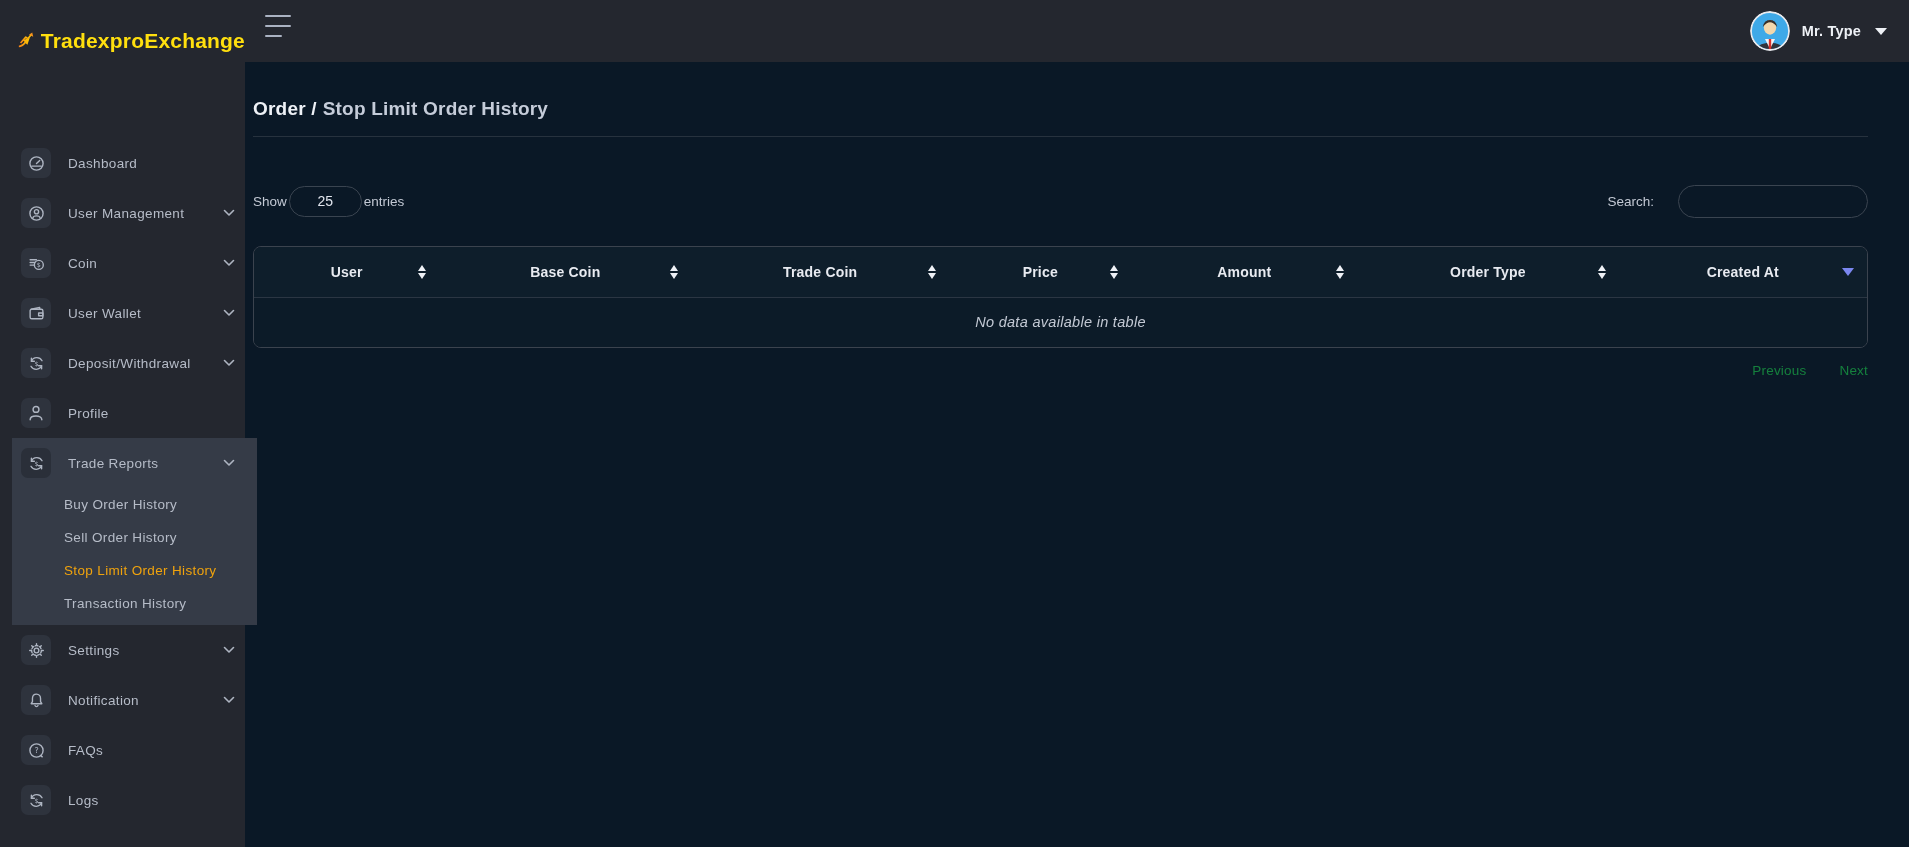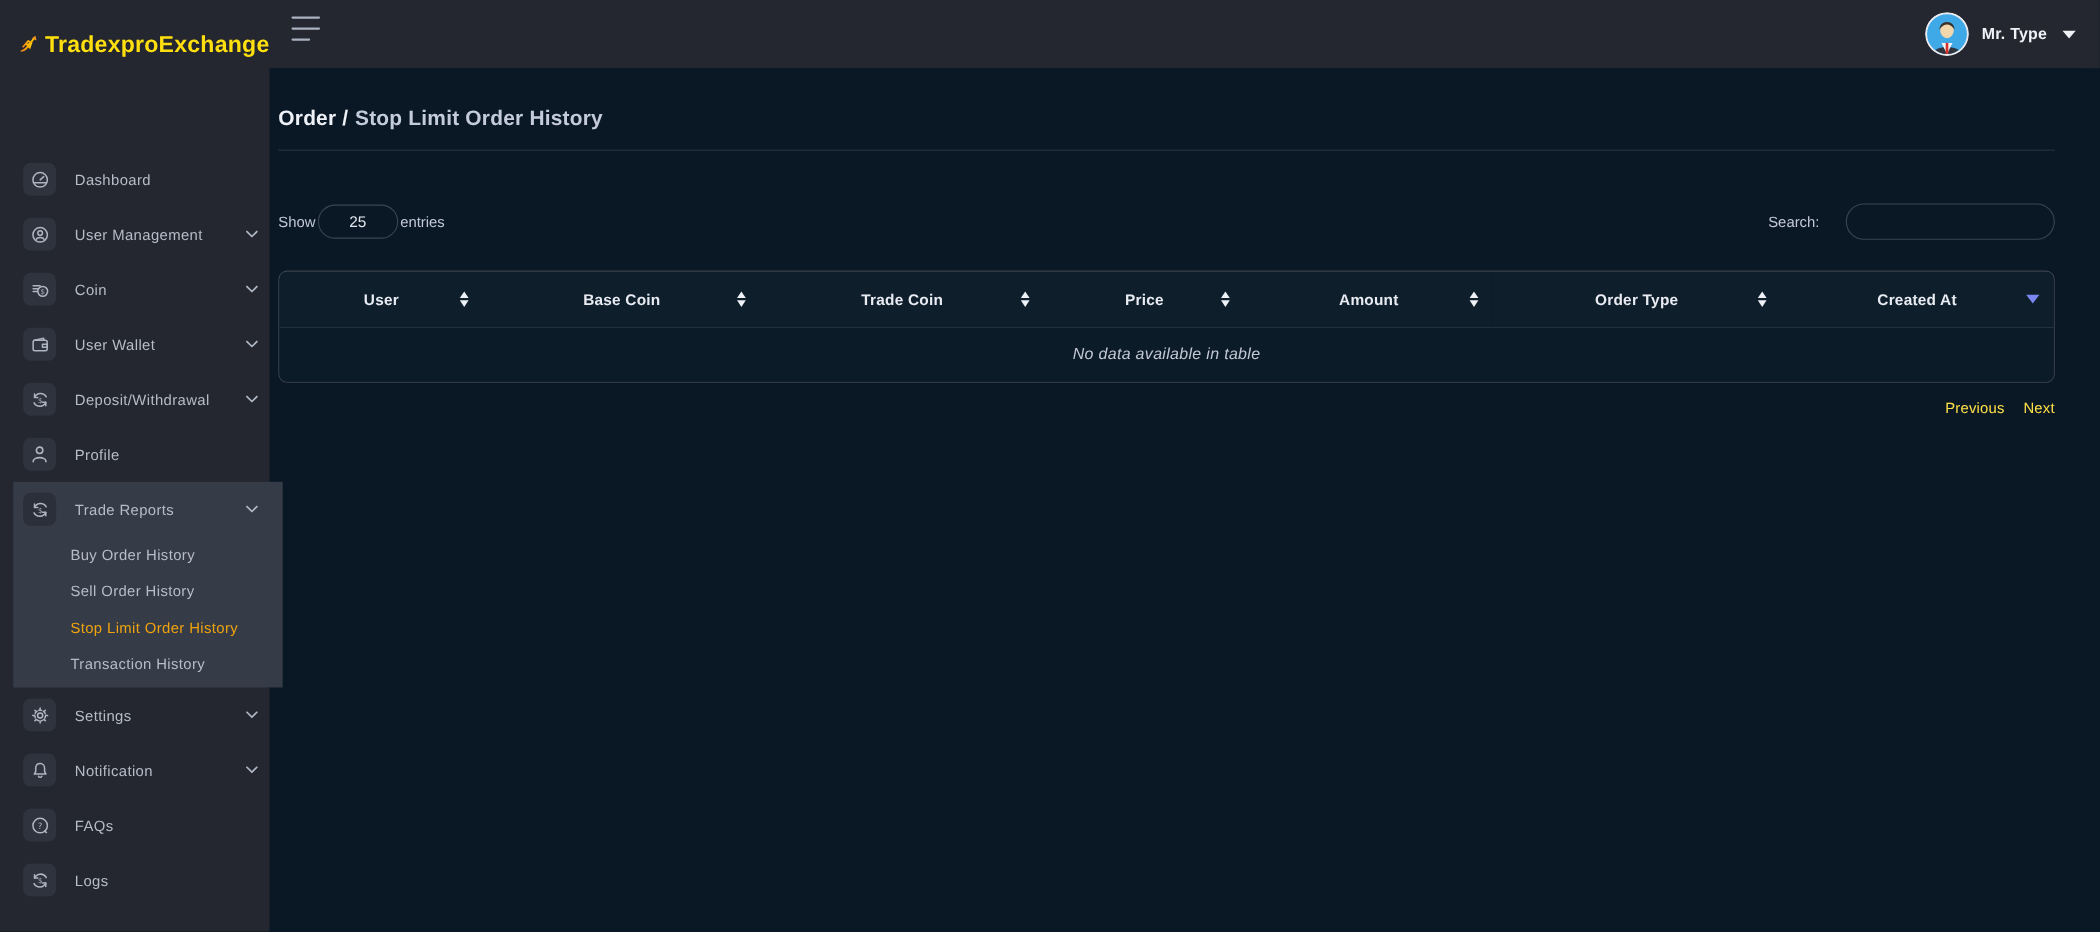--- a/index.html
+++ b/index.html
@@ -114,22 +114,22 @@
   .tri-up{width:0;height:0;border-left:4.5px solid transparent;border-right:4.5px solid transparent;
     border-bottom:6px solid #eef1f6;}
   .tri-down{width:0;height:0;border-left:4.5px solid transparent;border-right:4.5px solid transparent;
     border-top:6px solid #eef1f6;}
   .sort.desc .tri-down{border-left-width:6px;border-right-width:6px;border-top:8px solid var(--sort-highlight);}
   tbody td{
     height:50px;background:var(--tbl-body-bg);color:var(--txt-main);
     font-size:14.5px;text-align:center;letter-spacing:.3px;font-style:italic;
   }
   .pagination{
-    margin-top:15px;display:flex;justify-content:flex-end;gap:17px;
-    font-size:13.5px;color:#fde047;letter-spacing:.2px;
+    margin-top:15px;display:flex;justify-content:flex-end;gap:33px;
+    font-size:13.5px;color:#15803d;letter-spacing:.2px;
   }
   .page-btn{cursor:pointer;}
   svg{display:block;}
 </style>
 </head>
 <body>
 
 <header class="topbar">
   <div class="hamburger">
     <span></span>

